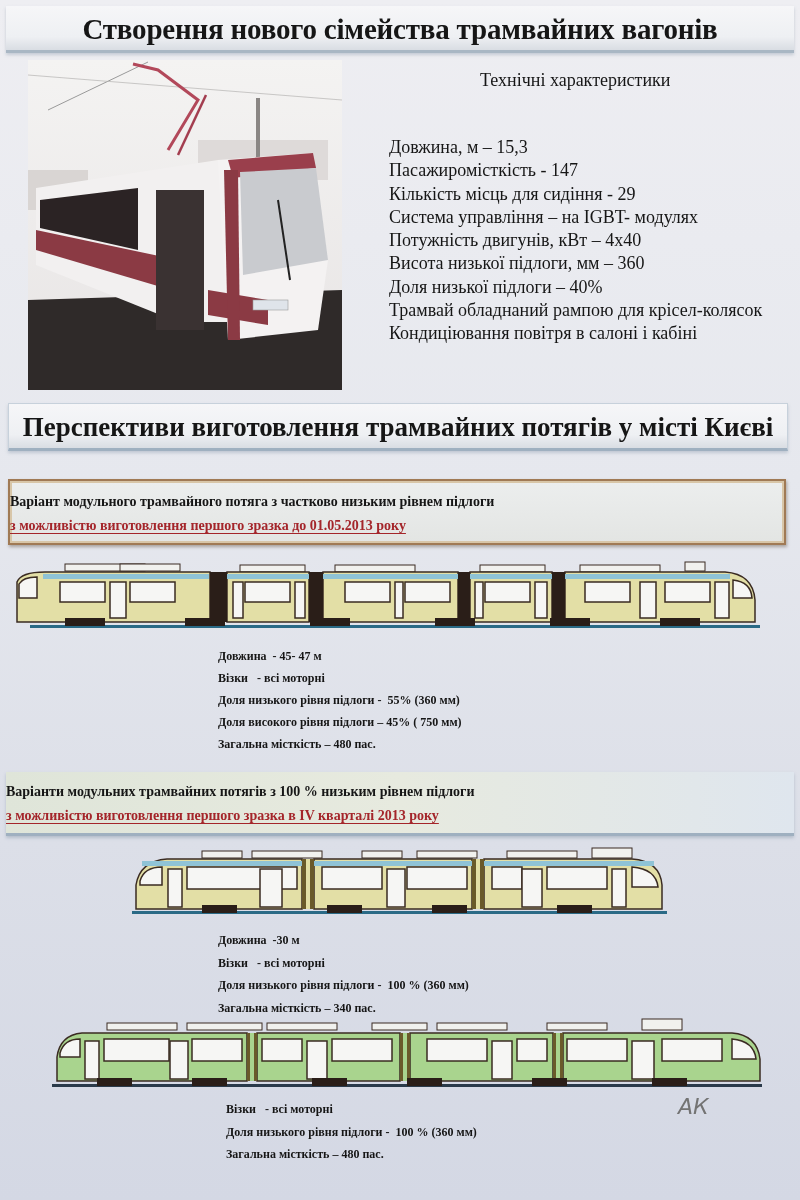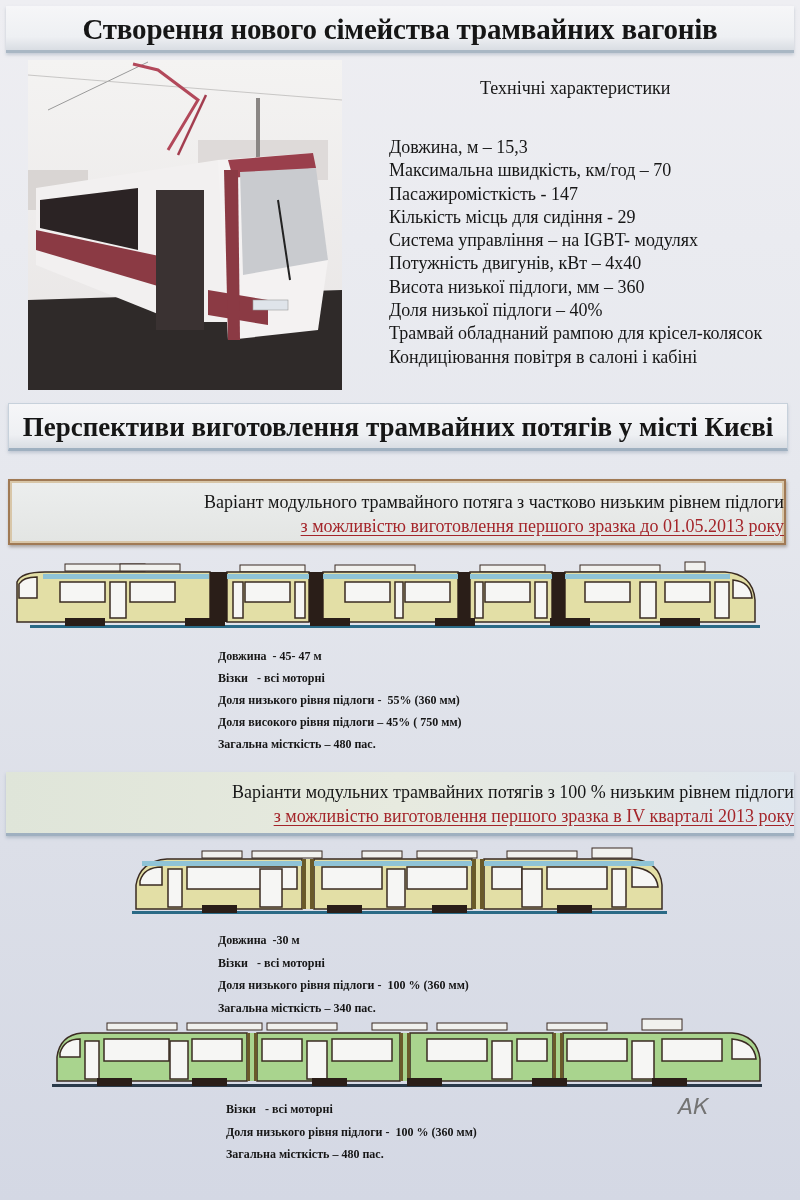--- a/index.html
+++ b/index.html
@@ -23,28 +23,28 @@
   #title-persp { top:403px; height:44px; line-height:46px; font-size:27px; left:8px; width:778px;
     border:1px solid #c7d1db; border-bottom:3px solid #9fb0c0; }
 
   
   #photo {
     left:28px; top:60px; width:314px; height:330px; overflow:hidden;
     background: linear-gradient(180deg,#f2f1f0 0%, #e9e6e6 45%, #3a3230 78%, #2a2524 100%);
   }
 
   
-  #spec-heading { left:480px; top:70px; font-size:18px;margin-top:8px; }
+  #spec-heading { left:480px; top:70px; font-size:18px; }
   #spec-list { left:377px; top:124px; font-size:18px; line-height:23.3px; margin:12px; padding:0; list-style:none; }
   #spec-list li { white-space:nowrap; }
 
   
   .variant-box {
-    position:absolute; text-align:right; font-weight:normal;
-    font-size:18px; line-height:24px;
+    position:absolute; text-align:left; font-weight:bold;
+    font-size:14px; line-height:24px;
   }
   #variant1 {
     left:8px; top:479px; width:778px; height:66px;
     background: linear-gradient(180deg,#eceeee 0%, #e3e5e3 100%);
     border:2px solid #a07a55; box-shadow: inset 0 0 0 2px #d8c6a8, 1px 2px 3px rgba(80,60,40,0.4);
     padding-top:9px; box-sizing:border-box;
   }
   #variant2 {
     left:6px; top:772px; width:788px; height:64px;
     background: linear-gradient(90deg,#dfe5d9 0%, #e7eadf 50%, #dfe6ee 100%);
@@ -108,21 +108,20 @@
     <polygon points="212,112 288,108 300,200 215,215" fill="#c9cbcf"></polygon>
     <line x1="250" y1="140" x2="262" y2="220" stroke="#222" stroke-width="2"></line>
 
     <rect x="225" y="240" width="35" height="10" fill="#dfe4ea" stroke="#999" stroke-width="0.6"></rect>
   </svg>
 </div>
 
 <div id="spec-heading" class="abs">Технічні характеристики</div>
 <ul id="spec-list" class="abs">
   <li>Довжина, м – 15,3</li>
-  <li>Максимальна швидкість, км/год – 70</li>
   <li>Пасажиромісткість - 147</li>
   <li>Кількість місць для сидіння - 29</li>
   <li>Система управління – на IGBT- модулях</li>
   <li>Потужність двигунів, кВт – 4х40</li>
   <li>Висота низької підлоги, мм – 360</li>
   <li>Доля низької підлоги – 40%</li>
   <li>Трамвай обладнаний рампою для крісел-колясок</li>
   <li>Кондиціювання повітря в салоні і кабіні</li>
 </ul>
 

